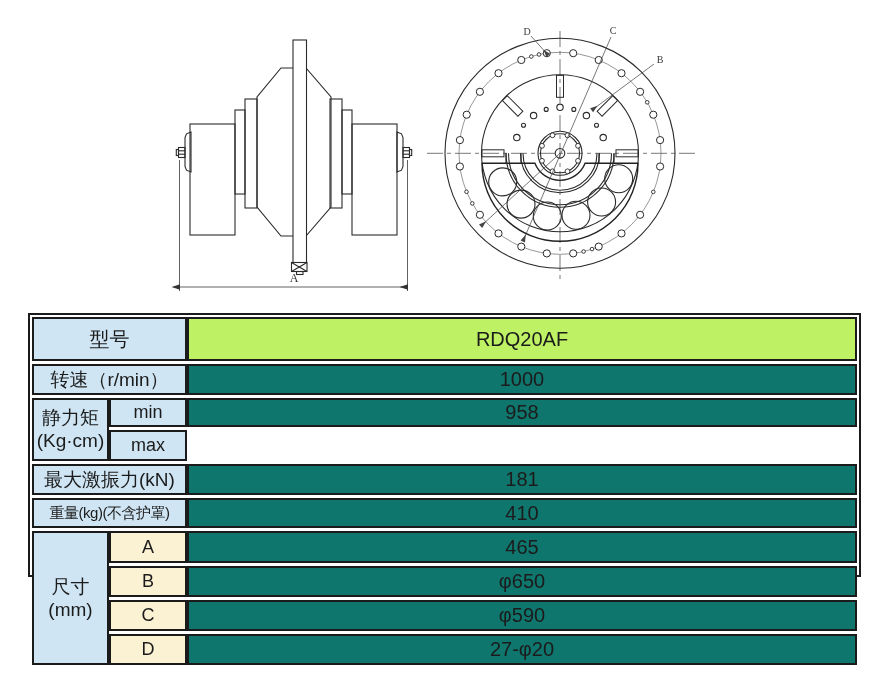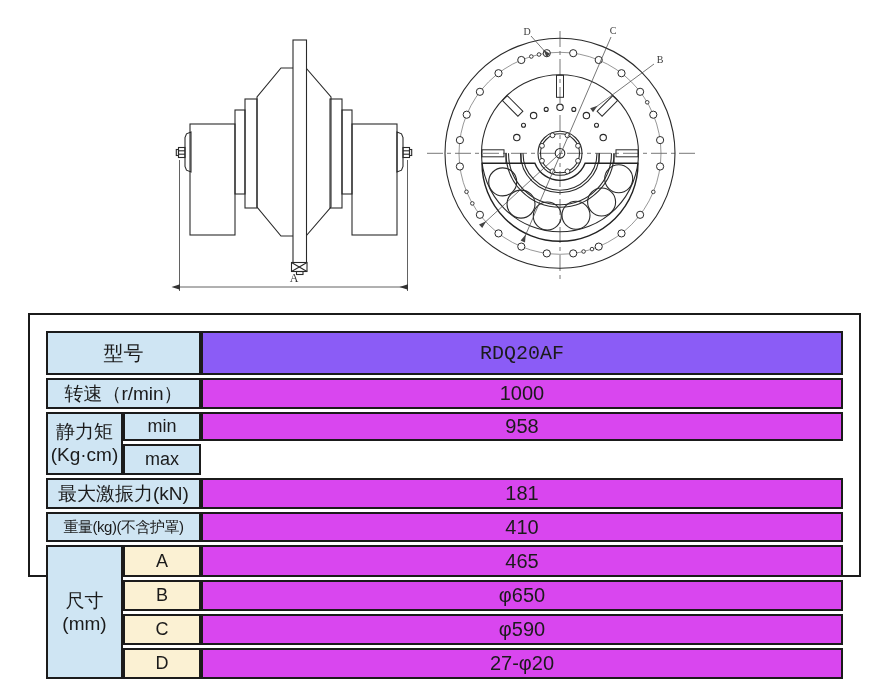--- a/index.html
+++ b/index.html
@@ -1,35 +1,35 @@
 <!DOCTYPE html>
 <html><head>
 <meta charset="utf-8">
 <style>
   html,body{margin:0;padding:0;background:#fff;}
   body{width:890px;height:692px;position:relative;font-family:"Liberation Sans","DejaVu Sans",sans-serif;color:#1b1b1b;}
   #drawings{position:absolute;left:0;top:0;}
   .spec-wrap{
     position:absolute;left:28px;top:313px;width:833px;height:264px;
-    border:2px solid #1b1b1b;background:#fff;padding:16px;box-sizing:border-box;
+    border:2px solid #1b1b1b;background:#fff;padding:2px;box-sizing:border-box;
   }
   .spec-grid{
     display:grid;width:100%;height:100%;
     grid-template-columns:77px 78px 1fr;
     grid-template-rows:44px 31px 29px 31px 31px 30px 32px 31px 31px 31px;
     row-gap:3px;column-gap:0;
   }
   .cell{
     border:2px solid #1b1b1b;display:flex;align-items:center;justify-content:center;
     background:#cfe5f3;font-size:19px;line-height:1.15;text-align:center;
     overflow:hidden;white-space:nowrap;
   }
   .cell.lbl2{grid-column:1 / span 2;}
-  .cell.val{background:#d946ef;font-size:20px;}
-  .cell.model-val{background:#8b5cf6;font-family:Liberation Mono, monospace;}
+  .cell.val{background:#0f766e;font-size:20px;}
+  .cell.model-val{background:#bef264;}
   .cell.cream{background:#fbf1d3;font-size:18px;}
   .cell.small-txt{font-size:15px;letter-spacing:-0.5px;text-align:center;}
   .cell.sub{font-size:18px;}
   .two-line{display:flex;flex-direction:column;align-items:center;gap:1px;}
   .two-line .l2{font-size:19px;}
   .dim-head .l2{}
   .rowspan2{grid-row:span 2;}
   .rowspan4{grid-row:span 4;}
 </style>
 </head>

